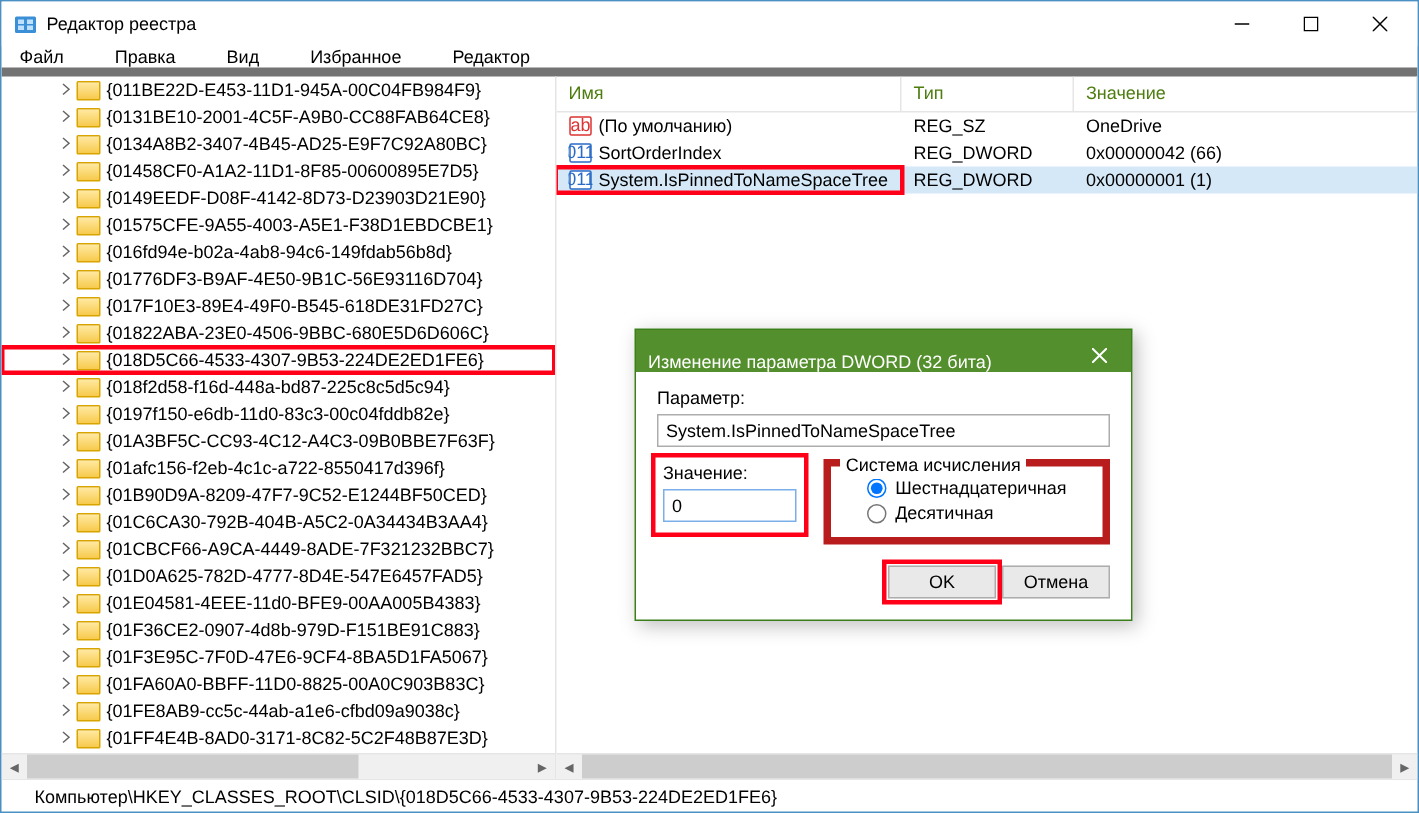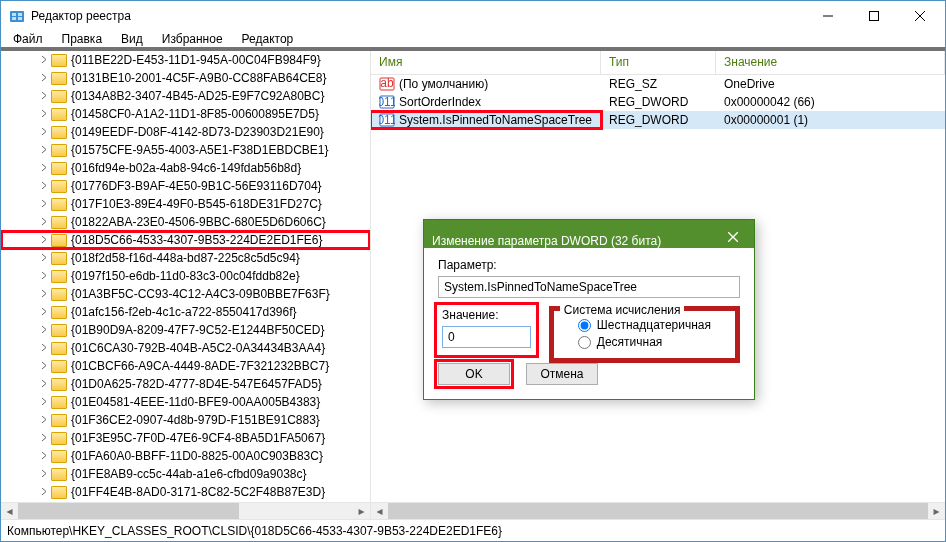--- a/index.html
+++ b/index.html
@@ -2,58 +2,58 @@
 <html><head>
 <meta charset="utf-8">
 <style>
 * { box-sizing: border-box; margin: 0; padding: 0; font-family: "Segoe UI", Tahoma, sans-serif; font-size: 12px; }
 body { background: #fff; width: 946px; height: 542px; overflow: hidden; border: 1px solid #4a90c2; display: flex; flex-direction: column; }
 .titlebar { height: 30px; display: flex; align-items: center; padding: 0 2px 0 8px; background: #fff; }
 .titlebar .app-icon { width: 16px; height: 16px; margin-right: 6px; }
 .titlebar .title { flex: 1; color: #000; }
 .winbtn { width: 46px; height: 30px; display: flex; align-items: center; justify-content: center; color: #000; }
 .winbtn svg { width: 10px; height: 10px; }
-.menubar { height: 20px; display: flex; align-items: center; padding: 0 4px; gap: 3px; border-bottom: 4px solid #737373; }
+.menubar { height: 20px; display: flex; align-items: center; padding: 0 4px; gap: 18px; border-bottom: 6px solid #737373; }
 .menubar span { padding: 2px 8px; color: #000; cursor: default; }
 .content { flex: 1; display: flex; min-height: 0; position: relative; }
 .tree-pane { width: 370px; border-right: 1px solid #e5e5e5; overflow: hidden; display: flex; flex-direction: column; }
 .tree-scroll { flex: 1; overflow-y: scroll; overflow-x: hidden; }
 .tree-item { display: flex; align-items: center; height: 18px; padding-left: 50px; white-space: nowrap; position: relative; }
 .tree-item .expander { position: absolute; left: 38px; top: 3px; width: 11px; height: 11px; display: flex; align-items: center; justify-content: center; color: #666; }
 .tree-item .folder { width: 16px; height: 13px; background: linear-gradient(#ffe9a2,#f7ca4d); border: 1px solid #d9a400; border-radius: 1px; margin-right: 4px; flex: 0 0 16px; }
 .tree-item.sel { outline: 3px solid #ff0018; outline-offset: -2px; }
 .list-pane { flex: 1; display: flex; flex-direction: column; overflow: hidden; }
 .list-header { display: flex; height: 24px; border-bottom: 1px solid #e5e5e5; }
 .list-header div { padding: 4px 8px; border-right: 1px solid #e5e5e5; color: #4d7c0f; }
 .col-name { width: 230px; }
 .col-type { width: 115px; }
 .col-value { flex: 1; }
 .list-row { display: flex; height: 18px; align-items: center; }
 .list-row.sel { background: #d5e8f8; }
 .list-row .cell { padding: 0 8px; display: flex; align-items: center; white-space: nowrap; overflow: hidden; }
 .val-icon { width: 16px; height: 16px; margin-right: 4px; flex: 0 0 16px; }
 .list-row .name-boxed { outline: 3px solid #ff0018; outline-offset: -1px; }
-.statusbar { height: 22px; border-top: 1px solid #e5e5e5; display: flex; align-items: center; padding: 0 6px; color: #000; }
+.statusbar { height: 22px; border-top: 1px solid #e5e5e5; display: flex; align-items: center; padding: 0 22px; color: #000; }
 .hsb { height: 17px; background: #f0f0f0; border-top: 1px solid #e5e5e5; display: flex; align-items: center; }
 .hsb .arrow { width: 17px; height: 17px; display: flex; align-items: center; justify-content: center; color: #666; }
 .hsb .thumb { width: 60%; height: 17px; background: #cdcdcd; }
 .dialog { position: absolute; left: 422px; top: 168px; width: 332px; background: #fff; border: 1px solid #3a7f1a; box-shadow: 3px 3px 12px rgba(0,0,0,.25); }
 .dlg-title { height: 28px; background: #538f2c; color: #fff; display: flex; align-items: flex-end; padding: 0 8px; }
 .dlg-title .txt { flex: 1; }
 .dlg-close { width: 26px; height: 22px; display: flex; align-items: center; justify-content: center; color: #fff; }
 .dlg-body { padding: 10px 14px 14px; }
 .dlg-body label { display: block; margin-bottom: 4px; }
 .ro-field { width: 100%; border: 1px solid #adadad; padding: 3px 5px; background: #fff; margin-bottom: 8px; }
 .dlg-row { display: flex; gap: 14px; align-items: flex-start; }
 .val-group { width: 148px; }
 .val-group input[type=text] { width: 100%; border: 1px solid #7aafea; padding: 3px 5px; background: #fff; }
 .radix-group { flex: 1; border: 5px solid #b91c1c; padding: 4px 24px 6px; position: relative; }
 .radix-group .legend { position: absolute; top: -8px; left: 6px; background: #fff; padding: 0 4px; }
 .radix-group label { display: flex; align-items: center; gap: 6px; margin: 3px 0; }
-.dlg-buttons { display: flex; gap: 16px; }
+.dlg-buttons { display: flex; justify-content: flex-end; gap: 4px; margin-top: 14px; }
 .dlg-buttons button { width: 72px; height: 22px; border: 1px solid #adadad; background: #e9e9e9; }
 .red-box { outline: 3px solid #ff0018; outline-offset: 1px; }
 </style>
 </head>
 <body>
 
 <div class="titlebar">
   <span class="app-icon">
     <svg viewBox="0 0 16 16">
         <rect x="1" y="3" width="14" height="11" fill="#3b8fd6" rx="1"></rect>

